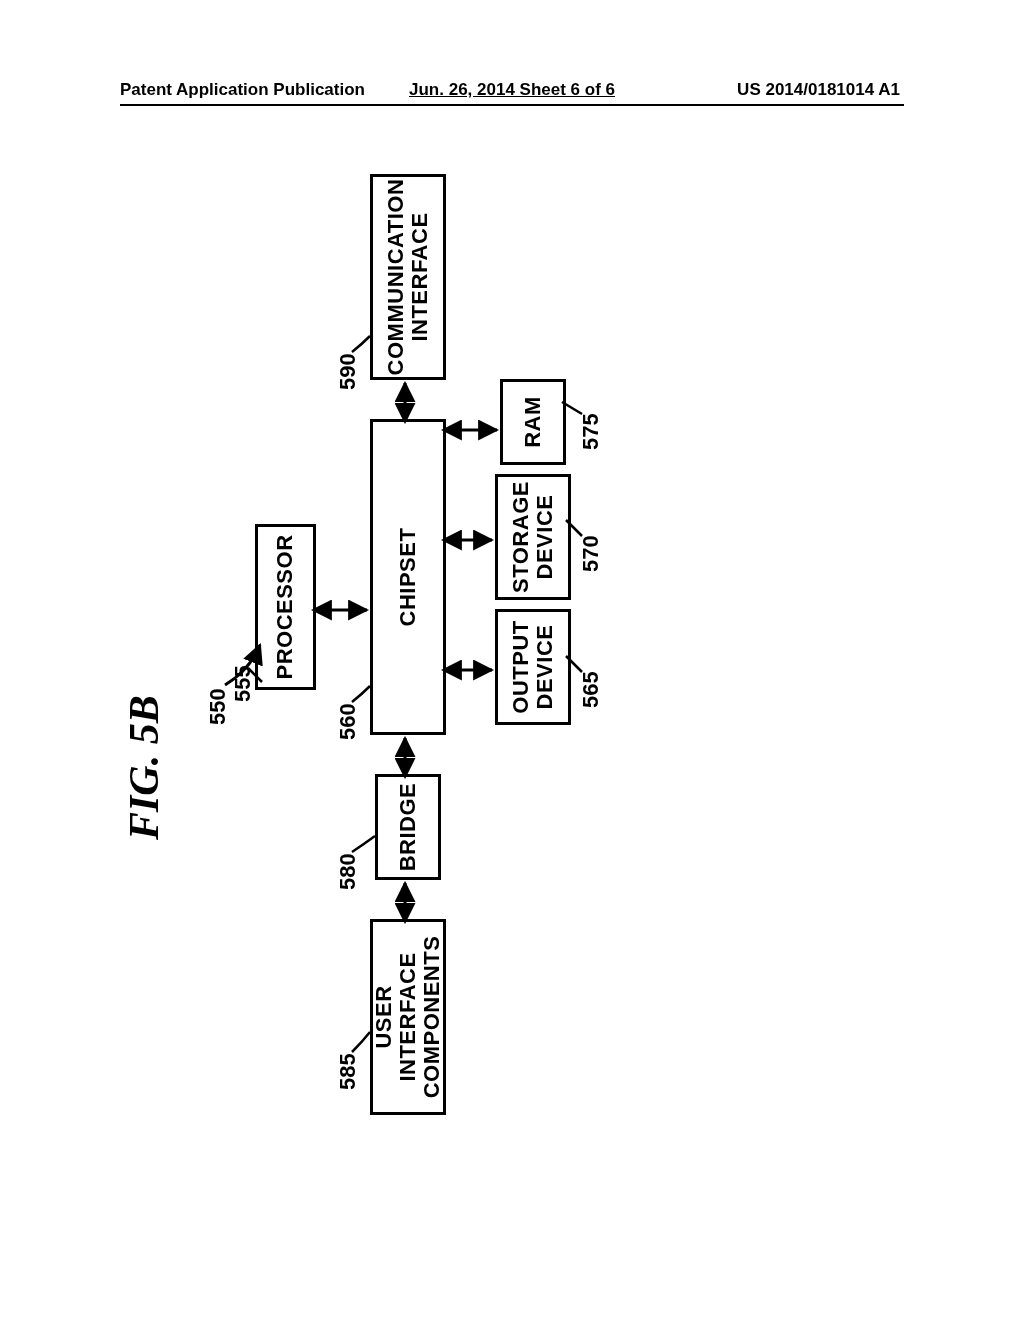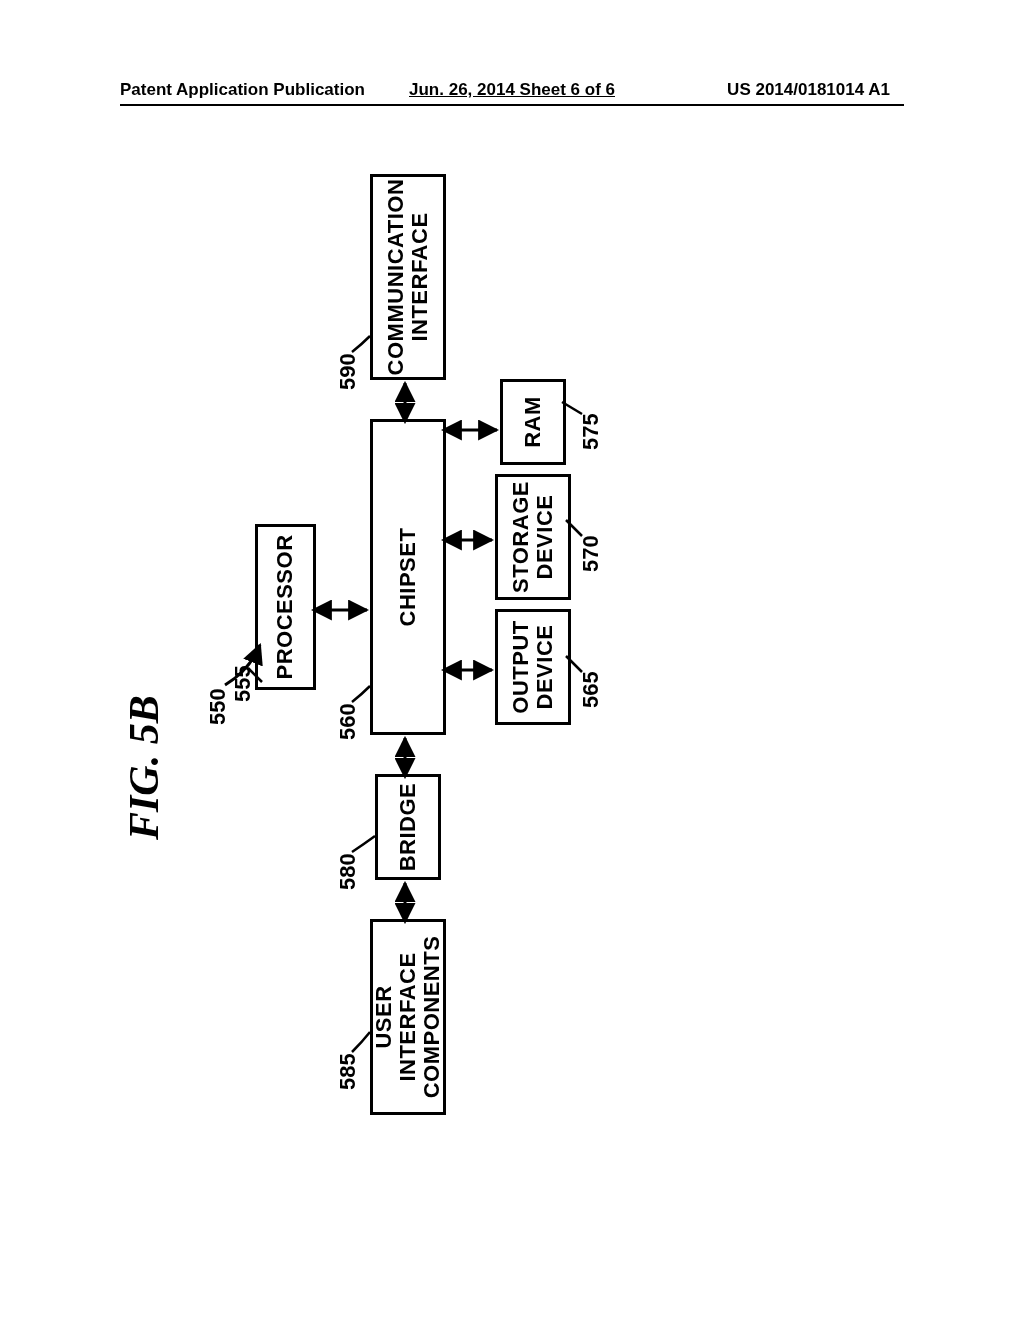--- a/index.html
+++ b/index.html
@@ -24,21 +24,21 @@
     height: 24px;
   }
   .header span {
     font-size: 17px;
     font-weight: bold;
     position: absolute;
     top: 0;
   }
   .hdr-left { left: 0; }
   .hdr-mid  { left: 50%; transform: translateX(-50%); white-space: nowrap; text-decoration: underline; }
-  .hdr-right { right: 14px; }
+  .hdr-right { right: 4px; }
 
   .canvas {
     position: absolute;
     top: 180px;
     left: 0;
     width: 1024px;
     height: 1000px;
   }
   .rotwrap {
     position: absolute;

